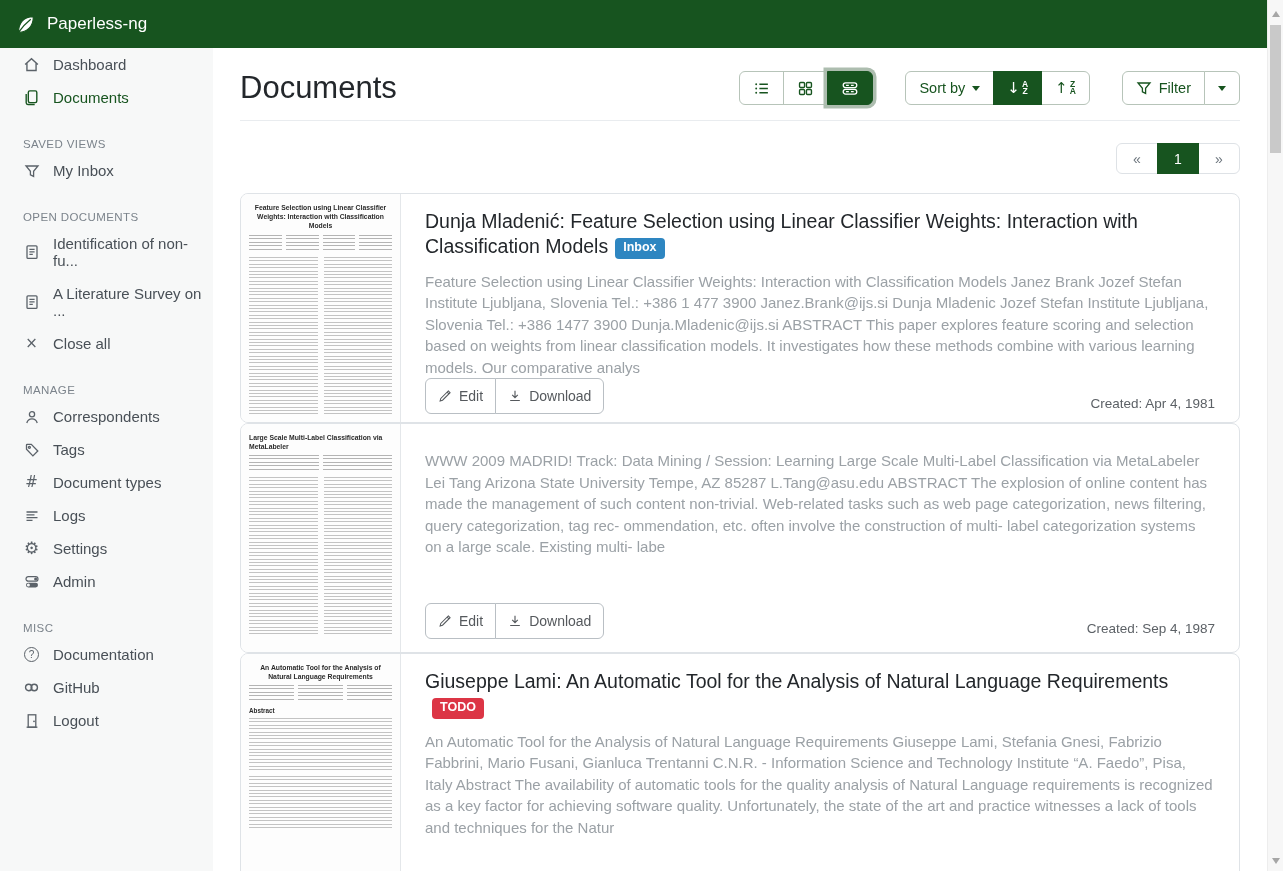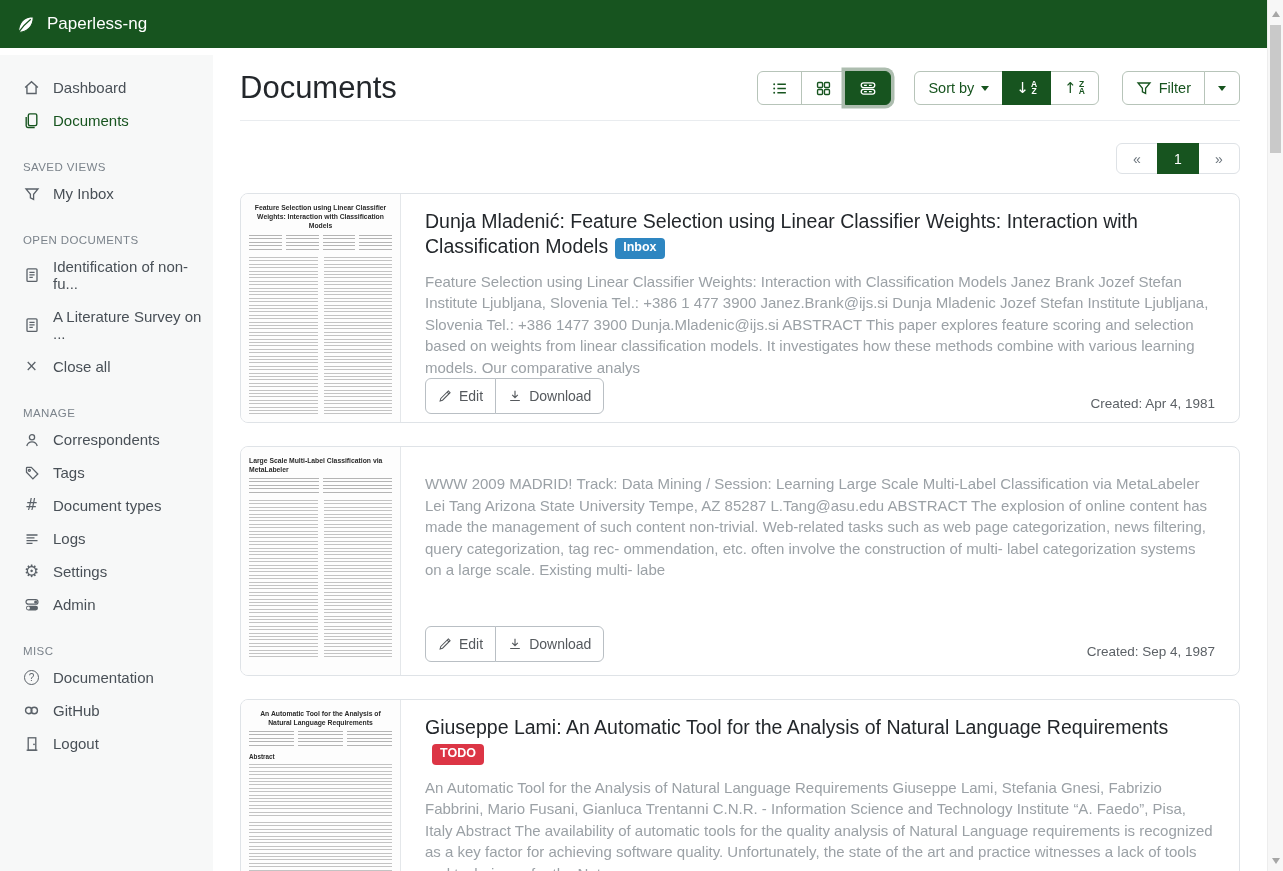--- a/index.html
+++ b/index.html
@@ -9,41 +9,41 @@
   
   .navbar { position:fixed; top:0; left:0; right:16px; height:48px; background:#17541f;
     display:flex; align-items:center; z-index:20; }
   .brand { width:213px; flex:0 0 213px; display:flex; align-items:center; gap:11px;
     padding-left:15px; color:#fff; font-size:17px;text-align:right; }
   .search-input { flex:1; height:36px; margin:6px 12px 6px 10px; background:#2b6638;
     border:1px solid #1d5c28; border-radius:4px; color:#fff; font-size:15px;
     padding:0 13px; outline:none; }
 
   
-  .sidebar { position:fixed; top:55px; left:0; width:213px; bottom:0; background:#f7f8f8;
+  .sidebar { position:fixed; top:32px; left:0; width:213px; bottom:0; background:#f7f8f8;
     padding-top:16px; z-index:10; }
   .nav-item { display:flex; align-items:center; gap:13px; padding:8px 10px 8px 23px;
     color:#49505 7; color:#495057; font-size:15px; cursor:pointer; }
   .nav-item .ic { width:17px; height:17px; flex:0 0 17px; display:flex; align-items:center;
     justify-content:center; color:#5b6269; }
   .nav-item.active, .nav-item.active .ic { color:#17541f; }
   .section-title { margin-top:16px; padding:8px 10px 4px 23px; font-size:11.5px;
     color:#7b838b; letter-spacing:.4px; }
   .glyph { font-family:"DejaVu Sans", sans-serif; font-size:15px; line-height:1; }
   .q-circle { width:15px; height:15px; border:1.4px solid #5b6269; border-radius:50%;
     font-size:10px; display:flex; align-items:center; justify-content:center; color:#5b6269; }
 
   
   .main { position:absolute; left:213px; top:48px; right:16px; bottom:0;
     padding:22px 27px 0 27px; background:#fff; overflow:hidden; }
   .header-row { display:flex; align-items:center; justify-content:space-between; }
   .page-title { font-size:31px; font-weight:400; color:#23272b; }
   .divider { border:0; border-top:1px solid #e9ecef; margin-top:14px; }
 
-  .toolbar { display:flex; gap:23px; align-items:center; }
+  .toolbar { display:flex; gap:32px; align-items:center; }
   .btn-group { display:inline-flex; }
   .tb-btn { display:flex; align-items:center; justify-content:center; gap:7px;
     height:34px; padding:0 13px; background:#fff; border:1px solid #b7c4b9;
     color:#17541f; font-size:14.5px; cursor:pointer; margin-left:-1px; position:relative; }
   .btn-group .tb-btn:first-child { border-radius:6px 0 0 6px; margin-left:0; }
   .btn-group .tb-btn:last-child { border-radius:0 6px 6px 0; }
   .btn-group .tb-btn:only-child { border-radius:6px; }
   .tb-btn.active { background:#17541f; border-color:#17541f; color:#fff; z-index:2; }
   .tb-btn.focus-ring { box-shadow:0 0 0 3.5px #adbdaf; z-index:3; }
   .caret-down { width:0; height:0; border-left:4.5px solid transparent;
@@ -57,21 +57,21 @@
   .pagination-row { display:flex; justify-content:flex-end; margin:22px 0 19px; }
   .page-btn { min-width:42px; height:31px; background:#fff; border:1px solid #dee2e6;
     color:#6c757d; font-size:14px; display:flex; align-items:center; justify-content:center;
     cursor:pointer; margin-left:-1px; }
   .pagination-row .page-btn:first-child { border-radius:6px 0 0 6px; margin-left:0; }
   .pagination-row .page-btn:last-child { border-radius:0 6px 6px 0; }
   .page-btn.current { background:#17541f; border-color:#17541f; color:#fff; z-index:2; }
 
   
   .card { display:flex; height:230px; border:1px solid #dfe3e7; border-radius:8px;
-    background:#fff; margin-bottom:23px; overflow:hidden; }
+    background:#fff; overflow:hidden; }
   .card-thumb { width:160px; flex:0 0 160px; border-right:1px solid #e4e7ea;
     background:#fdfdfd; position:relative; cursor:pointer; overflow:hidden; }
   .thumb-page { position:absolute; inset:0; padding:9px 8px; }
   .thumb-title { font-size:6.8px; font-weight:bold; color:#2b2b2b; text-align:center;
     line-height:1.35; margin-bottom:4px; }
   .thumb-authors { display:flex; gap:4px; margin-bottom:6px; }
   .thumb-authors .acol { flex:1; height:16px;
     background:repeating-linear-gradient(to bottom,#b4b4b4 0 1px, transparent 1px 3.4px); }
   .thumb-cols { display:flex; gap:6px; }
   .thumb-cols .tcol { flex:1;

